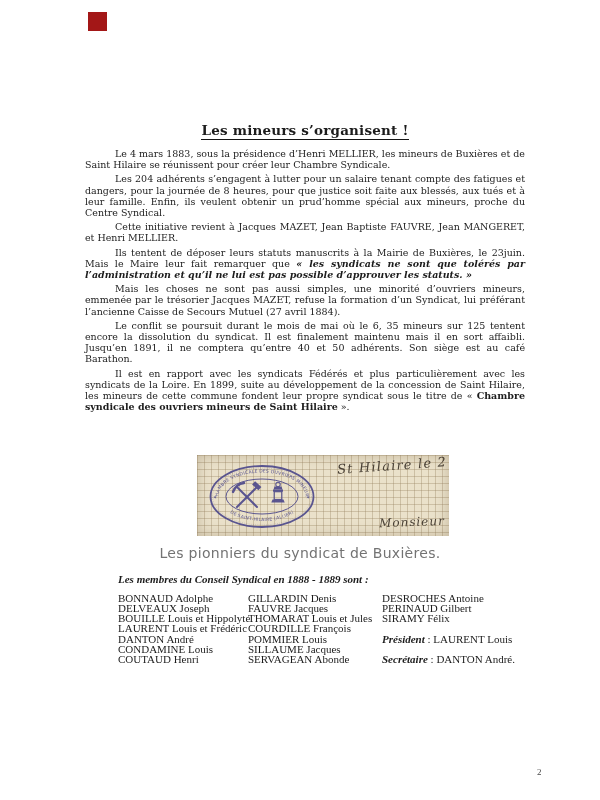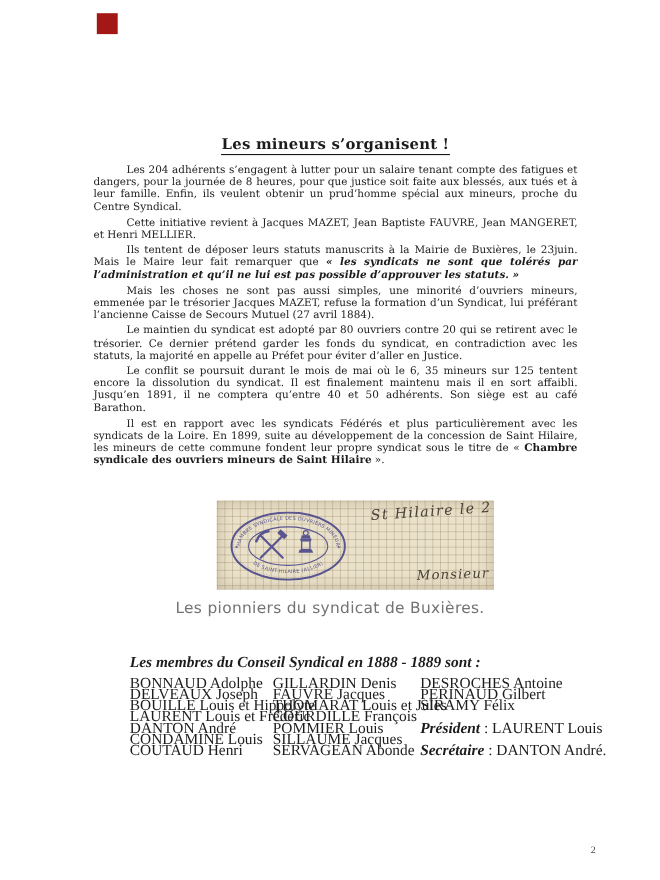--- a/index.html
+++ b/index.html
@@ -26,46 +26,46 @@
          box-shadow:inset 0 0 14px rgba(120,100,70,.35);}
   .stamp{position:absolute;left:12px;top:10px;opacity:.92;}
   .hw{position:absolute;font-family:"DejaVu Serif", serif;font-style:italic;color:#4a4136;
       white-space:nowrap;}
   .hw-top{right:2px;top:3px;font-size:13px;letter-spacing:1.2px;transform:rotate(-4deg);}
   .hw-bottom{right:4px;bottom:7px;font-size:12px;letter-spacing:1px;transform:rotate(-2deg);}
 
   .caption{position:absolute;left:0;top:545px;width:600px;text-align:center;
            font-family:"DejaVu Sans", sans-serif;font-size:14px;letter-spacing:.3px;color:#737373;}
 
-  .members{position:absolute;left:118px;top:598px;width:382px;
-           font-family:"Liberation Serif", serif;font-size:14px;}
+  .members{position:absolute;left:118px;top:574px;width:382px;
+           font-family:"Liberation Serif", serif;font-size:11px;}
   .members-heading{font-weight:bold;font-style:italic;line-height:10px;margin:0 0 9px 0;}
   .members-table{display:grid;grid-template-columns:130px 134px 1fr;line-height:10.15px;}
   .members-table .cell{white-space:nowrap;}
   .off-label{font-weight:bold;font-style:italic;}
 
   .page-number{position:absolute;left:537px;top:767px;font-family:"Liberation Serif", serif;
                font-size:9px;color:#4a4a4a;}
 </style>
 </head>
 <body>
 
 <div class="page">
 
   <div class="red-marker"></div>
 
   <div class="content">
     <div class="title">
       <span>Les mineurs s’organisent !</span>
     </div>
+    <p>Le 4 mars 1883, sous la présidence d’Henri MELLIER, les mineurs de Buxières et de Saint Hilaire se réunissent pour créer leur Chambre Syndicale.</p>
     <p>Les 204 adhérents s’engagent à lutter pour un salaire tenant compte des fatigues et dangers, pour la journée de 8 heures, pour que justice soit faite aux blessés, aux tués et à leur famille. Enfin, ils veulent obtenir un prud’homme spécial aux mineurs, proche du Centre Syndical.</p>
     <p>Cette initiative revient à Jacques MAZET, Jean Baptiste FAUVRE, Jean MANGERET, et Henri MELLIER.</p>
     <p><span>Ils tentent de déposer leurs statuts manuscrits à la Mairie de Buxières, le 23juin. Mais le Maire leur fait remarquer que </span><span class="q">« les syndicats ne sont que tolérés par l’administration et qu’il ne lui est pas possible d’approuver les statuts. »</span></p>
     <p>Mais les choses ne sont pas aussi simples, une minorité d’ouvriers mineurs, emmenée par le trésorier Jacques MAZET, refuse la formation d’un Syndicat, lui préférant l’ancienne Caisse de Secours Mutuel (27 avril 1884).</p>
-    <p>Le maintien du syndicat est adopté par 80 ouvriers contre 20 qui se retirent avec le trésorier. Ce dernier prétend garder les fonds du syndicat, en contradiction avec les statuts, la majorité en appelle au Préfet pour éviter d’aller en Justice.</p>
     <p>Le conflit se poursuit durant le mois de mai où le 6, 35 mineurs sur 125 tentent encore la dissolution du syndicat. Il est finalement maintenu mais il en sort affaibli. Jusqu’en 1891, il ne comptera qu’entre 40 et 50 adhérents. Son siège est au café Barathon.</p>
     <p><span>Il est en rapport avec les syndicats Fédérés et plus particulièrement avec les syndicats de la Loire. En 1899, suite au développement de la concession de Saint Hilaire, les mineurs de cette commune fondent leur propre syndicat sous le titre de « </span><span class="bold">Chambre syndicale des ouvriers mineurs de Saint Hilaire</span><span> ».</span></p>
   </div>
 
   <div class="photo">
     <svg class="stamp" width="106" height="63" viewBox="0 0 106 63" xmlns="http://www.w3.org/2000/svg">
       <ellipse cx="53" cy="31.5" rx="51.5" ry="30.5" fill="none" stroke="#4e4a8c" stroke-width="1.8"></ellipse>
       <ellipse cx="53" cy="31.5" rx="49.5" ry="28.5" fill="none" stroke="#4e4a8c" stroke-width="0.5" opacity="0.45" stroke-dasharray="1,1.2"></ellipse>
       <ellipse cx="53" cy="31.5" rx="36" ry="17.5" fill="none" stroke="#4e4a8c" stroke-width="1"></ellipse>
       <defs>

